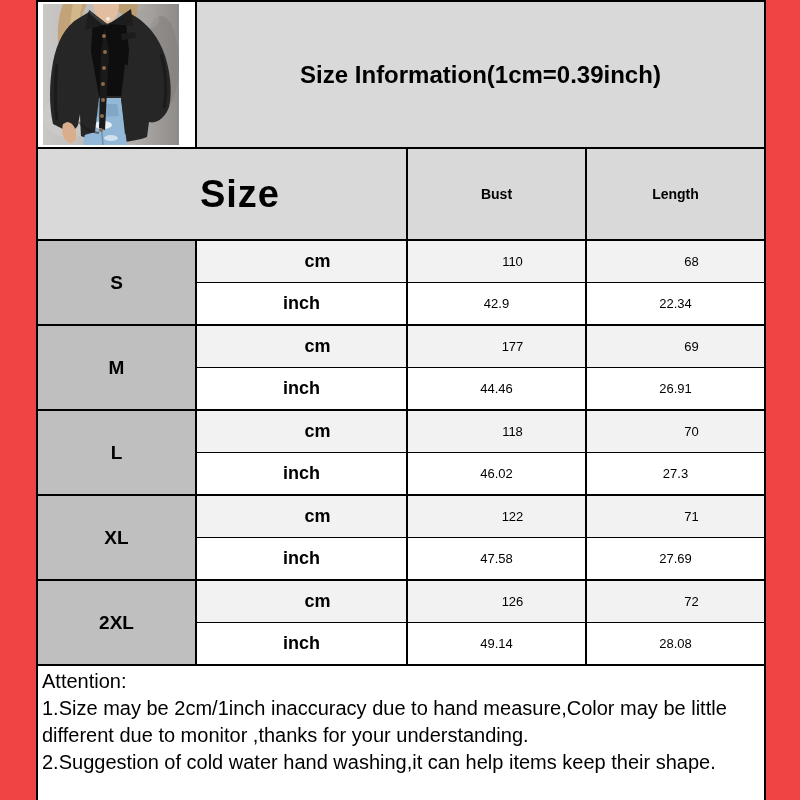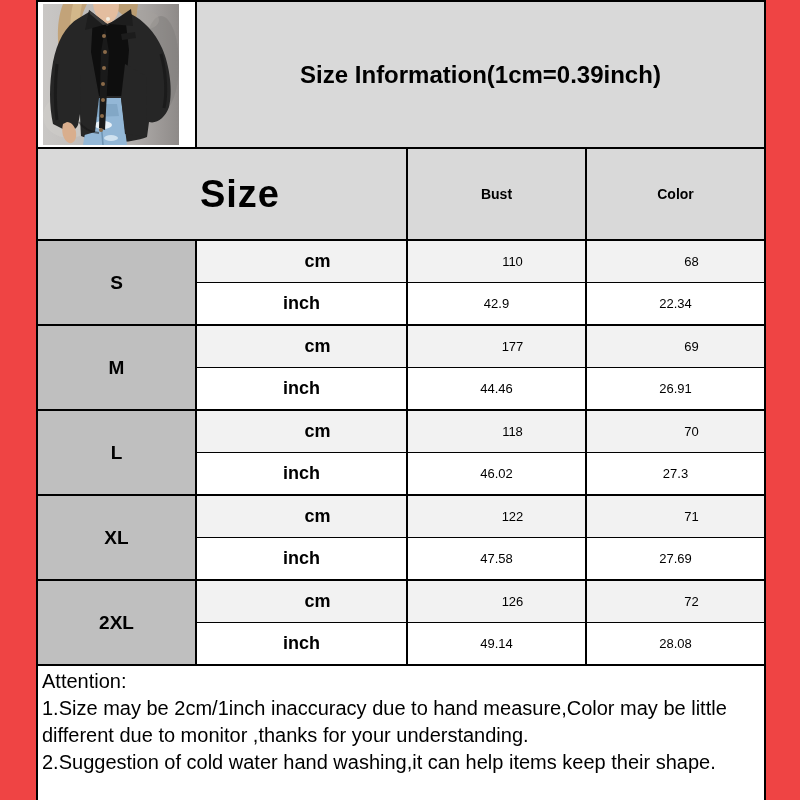--- a/index.html
+++ b/index.html
@@ -107,21 +107,21 @@
 
           <path d="M20,120 C18,128 20,136 26,139 C31,140 34,135 33,128 C32,122 28,118 24,118 Z" fill="#d9ae8d"></path>
         </svg>
       </td>
       <td class="title-cell" colspan="3">Size Information(1cm=0.39inch)</td>
     </tr>
 
     <tr>
       <td class="size-head" colspan="2">Size</td>
       <td class="col-head">Bust</td>
-      <td class="col-head">Color</td>
+      <td class="col-head">Length</td>
     </tr>
 
     <tr>
       <td class="size-label" rowspan="2">S</td>
       <td class="u-cm unit">cm</td>
       <td class="u-cm val">110</td>
       <td class="u-cm val">68</td>
     </tr>
     <tr>
       <td class="u-inch unit">inch</td>

